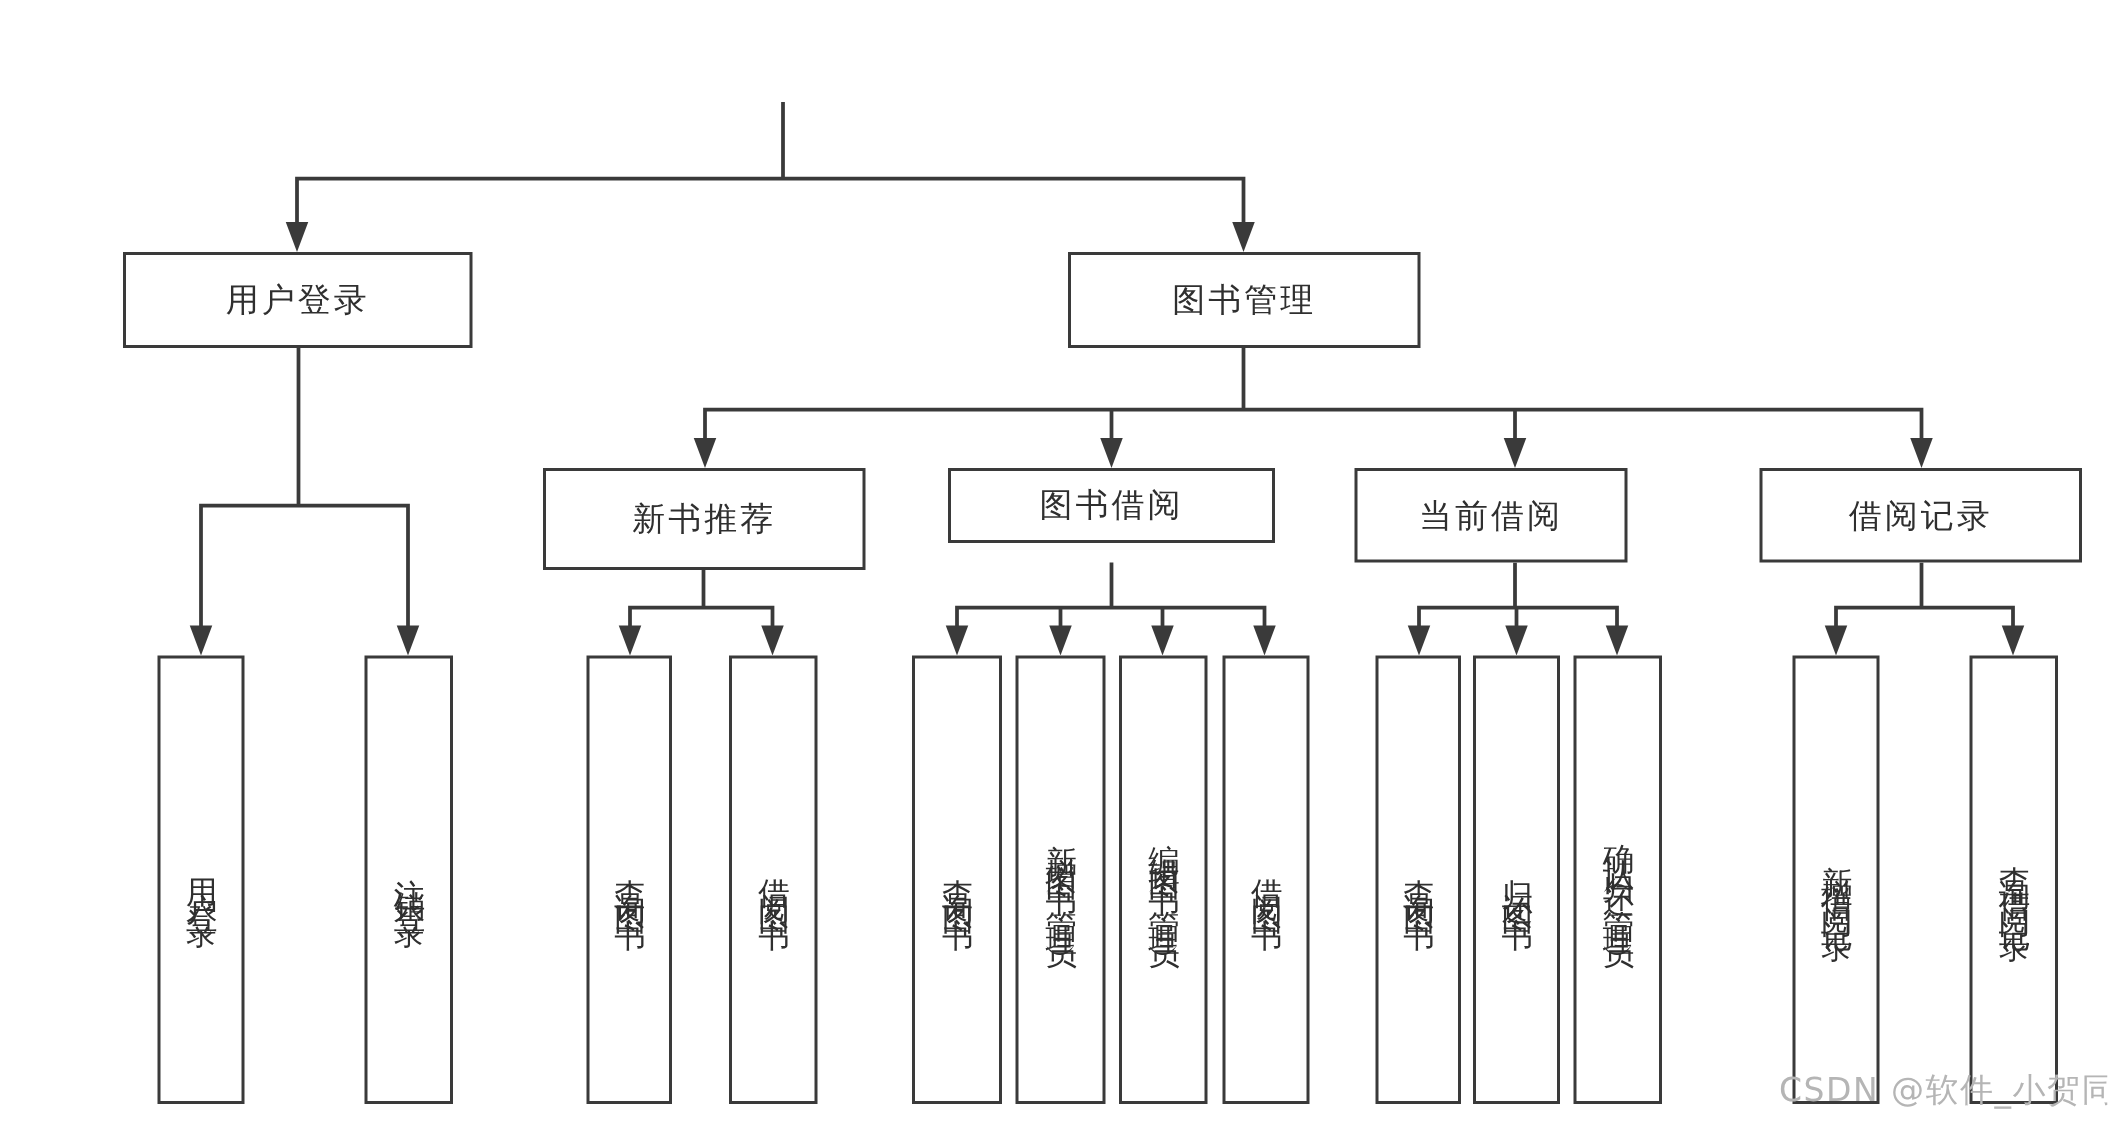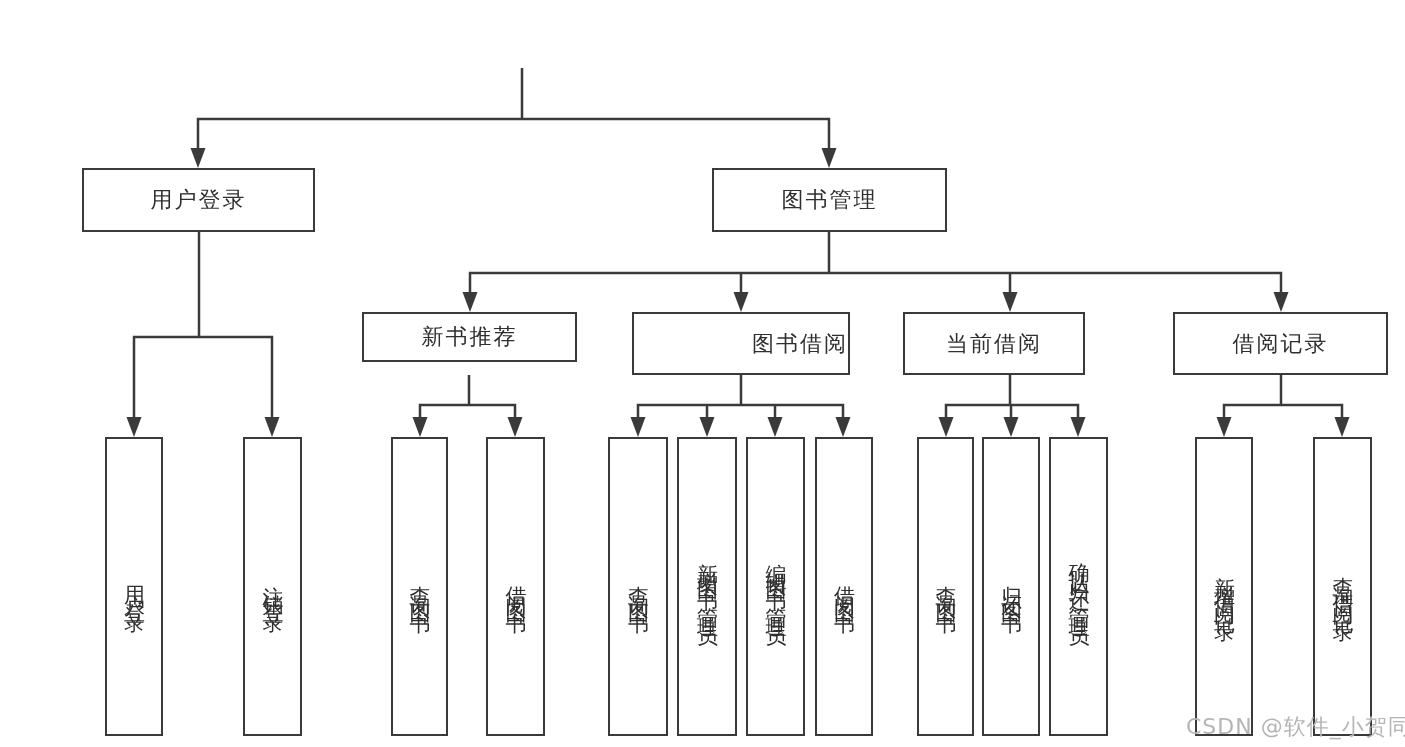--- a/index.html
+++ b/index.html
@@ -95,24 +95,24 @@
   </svg>
 
 
   <div class="node h-node" style="left:82px; top:168px; width:233px; height:64px;">
     <span>用户登录</span>
   </div>
   <div class="node h-node" style="left:712px; top:168px; width:235px; height:64px;">
     <span>图书管理</span>
   </div>
 
-  <div class="node h-node" style="left:362px; top:312px; width:215px; height:50px;">
+  <div class="node h-node" style="left:362px; top:312px; width:215px; height:68px;">
     <span>新书推荐</span>
   </div>
-  <div class="node h-node" style="left:632px; top:312px; width:218px; height:63px;justify-content:flex-end;">
+  <div class="node h-node" style="left:632px; top:312px; width:218px; height:50px;">
     <span>图书借阅</span>
   </div>
   <div class="node h-node" style="left:903px; top:312px; width:182px; height:63px;">
     <span>当前借阅</span>
   </div>
   <div class="node h-node" style="left:1173px; top:312px; width:215px; height:63px;">
     <span>借阅记录</span>
   </div>
 
   <div class="node v-node" style="left:105px; top:437px; width:58px; height:299px;">

